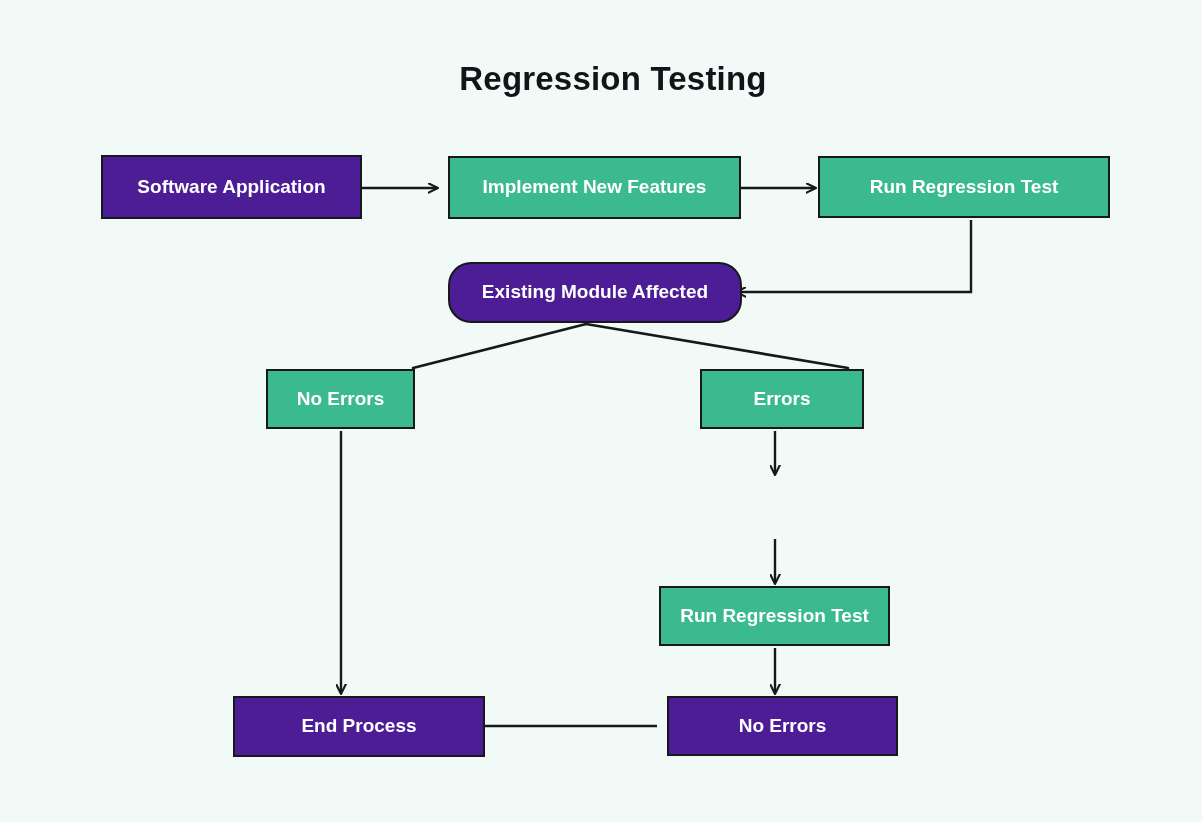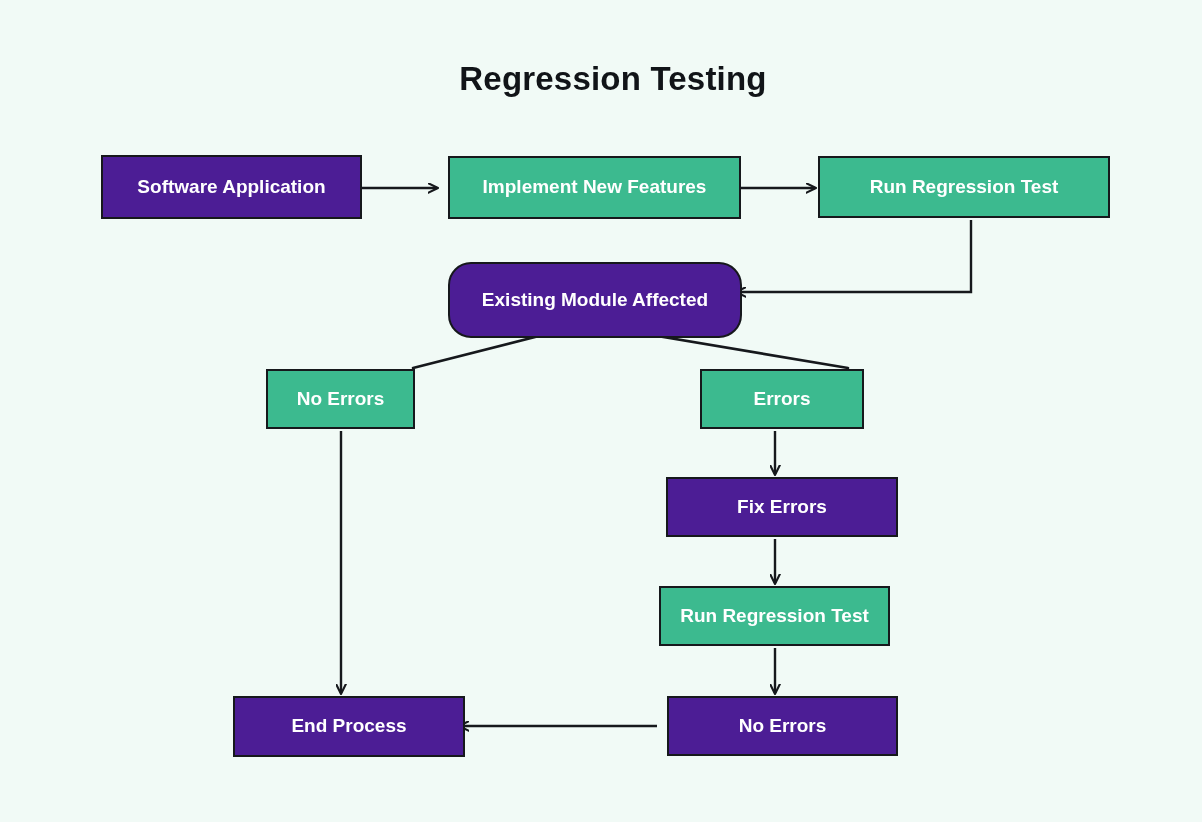--- a/index.html
+++ b/index.html
@@ -98,41 +98,38 @@
   </div>
 
   <div class="node green" style="left:440px; top:156px; width:293px; height:63px;margin-left:8px;">
     <span>Implement New Features</span>
   </div>
 
   <div class="node green" style="left:818px; top:156px; width:292px; height:62px;">
     <span>Run Regression Test</span>
   </div>
 
-  <div class="node purple" style="left:440px; top:262px; width:294px; height:76px;border-radius:23px;">
+  <div class="node purple" style="left:440px; top:262px; width:294px; height:61px;border-radius:23px;">
     <span>Existing Module Affected</span>
   </div>
 
   <div class="node green" style="left:266px; top:369px; width:149px; height:60px;">
     <span>No Errors</span>
   </div>
 
   <div class="node green" style="left:700px; top:369px; width:164px; height:60px;">
     <span>Errors</span>
   </div>
 
-  <div class="node purple" style="left:658px; top:477px; width:232px; height:60px;">
-    <span>Fix Errors</span>
-  </div>
 
   <div class="node green" style="left:659px; top:586px; width:231px; height:60px;">
     <span>Run Regression Test</span>
   </div>
 
   <div class="node purple" style="left:659px; top:696px; width:231px; height:60px;">
     <span>No Errors</span>
   </div>
 
-  <div class="node purple" style="left:225px; top:696px; width:232px; height:61px;">
+  <div class="node purple" style="left:225px; top:696px; width:252px; height:61px;">
     <span>End Process</span>
   </div>
 
 </div>
 
 </body></html>

